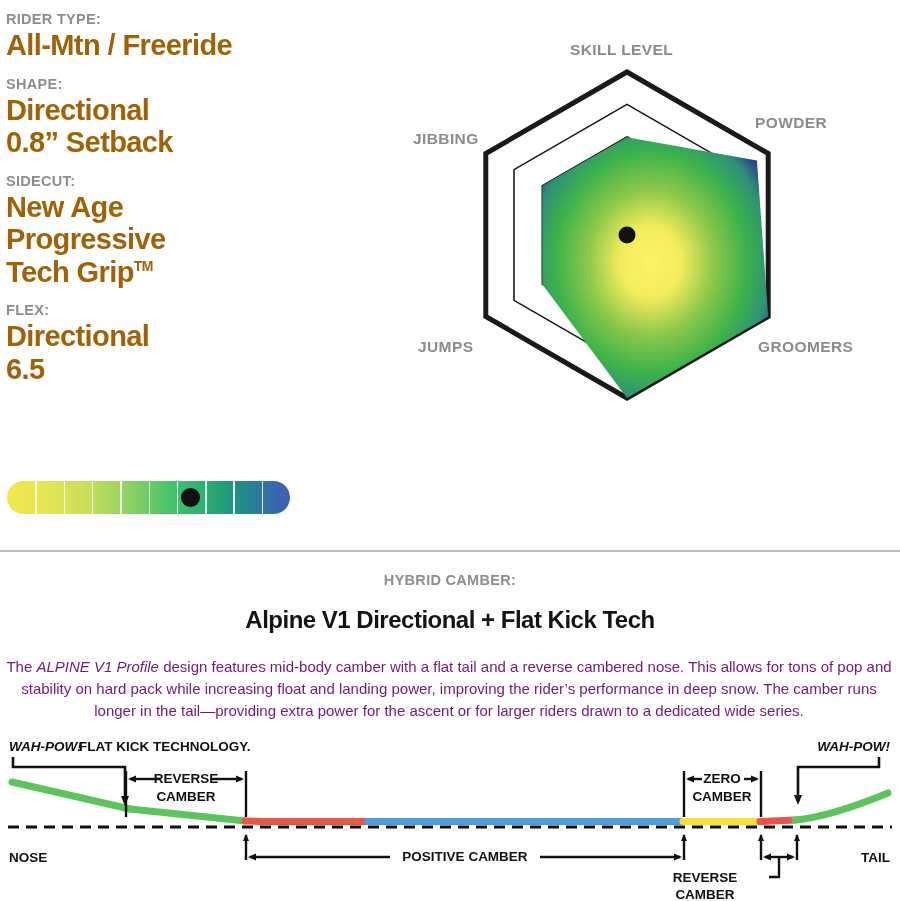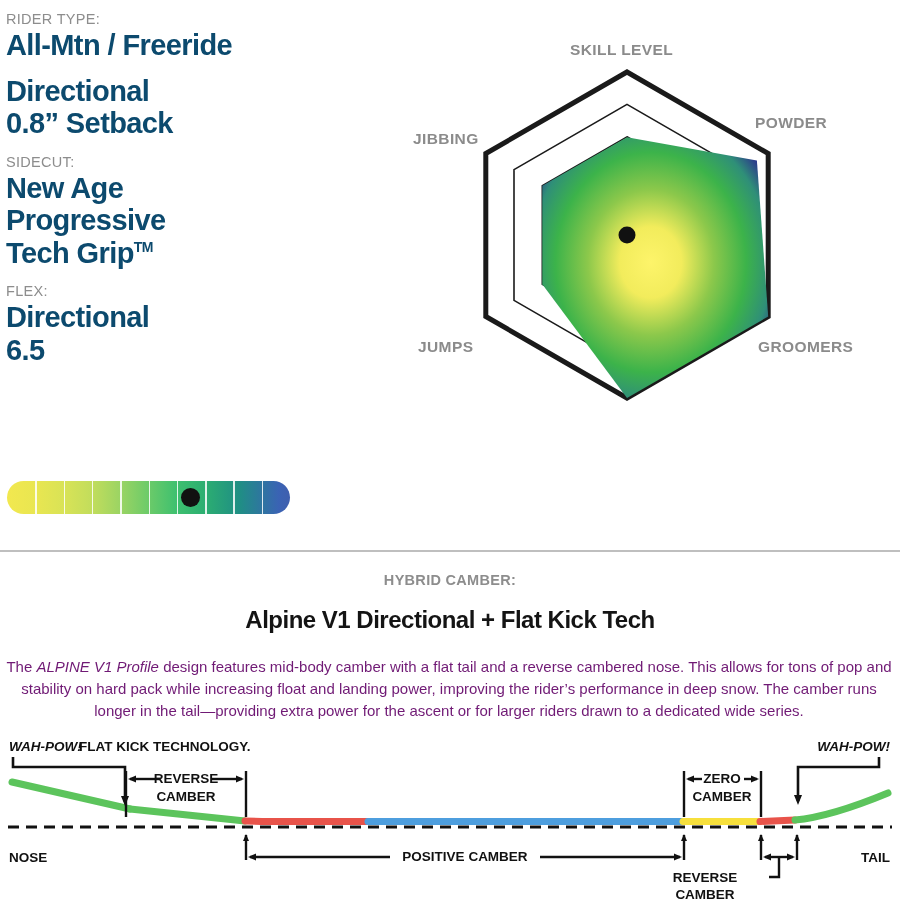--- a/index.html
+++ b/index.html
@@ -9,26 +9,26 @@
     font-family: "Liberation Sans", sans-serif;
     color: #111111;
     overflow: hidden;
   }
   .page { position: relative; width: 900px; height: 901px; }
 
   
   .specs { position: absolute; left: 6px; top: 10px; width: 360px; }
   .spec-block { margin-bottom: 13px; }
   .spec-label {
-    font-size: 14.5px; font-weight: 400; letter-spacing: .3px;
+    font-size: 14.5px; font-weight: 700; letter-spacing: .3px;
     color: #8d8d8d; line-height: 1.25; text-transform: uppercase;
   }
   .spec-value {
     font-size: 29px; font-weight: 700; letter-spacing: -0.6px;
-    color: #0c4a6e; line-height: 1.12; margin-top: 1px;
+    color: #a16207; line-height: 1.12; margin-top: 1px;
   }
   .tm { font-size: 14px; vertical-align: super; font-weight: 700; }
 
   
   .flexbar-wrap { position: absolute; left: 7px; top: 481px; width: 283px; height: 33px; }
   .flexbar {
     position: relative; width: 283px; height: 33px; border-radius: 17px;
     background: linear-gradient(90deg,
       #f2e84f 0%, #e9e651 10%, #d9e356 20%, #c2dd5c 30%,
       #9bd463 40%, #6ccb69 50%, #3ec06f 60%, #2cae71 70%,
@@ -91,20 +91,21 @@
 <div class="page">
 
   <div class="specs">
 
     <div class="spec-block">
       <div class="spec-label">RIDER TYPE:</div>
       <div class="spec-value">All-Mtn / Freeride</div>
     </div>
 
     <div class="spec-block">
+      <div class="spec-label">SHAPE:</div>
       <div class="spec-value">
         <span>Directional</span><br>
         <span>0.8” Setback</span>
       </div>
     </div>
 
     <div class="spec-block">
       <div class="spec-label">SIDECUT:</div>
       <div class="spec-value">
         <span>New Age</span><br>

